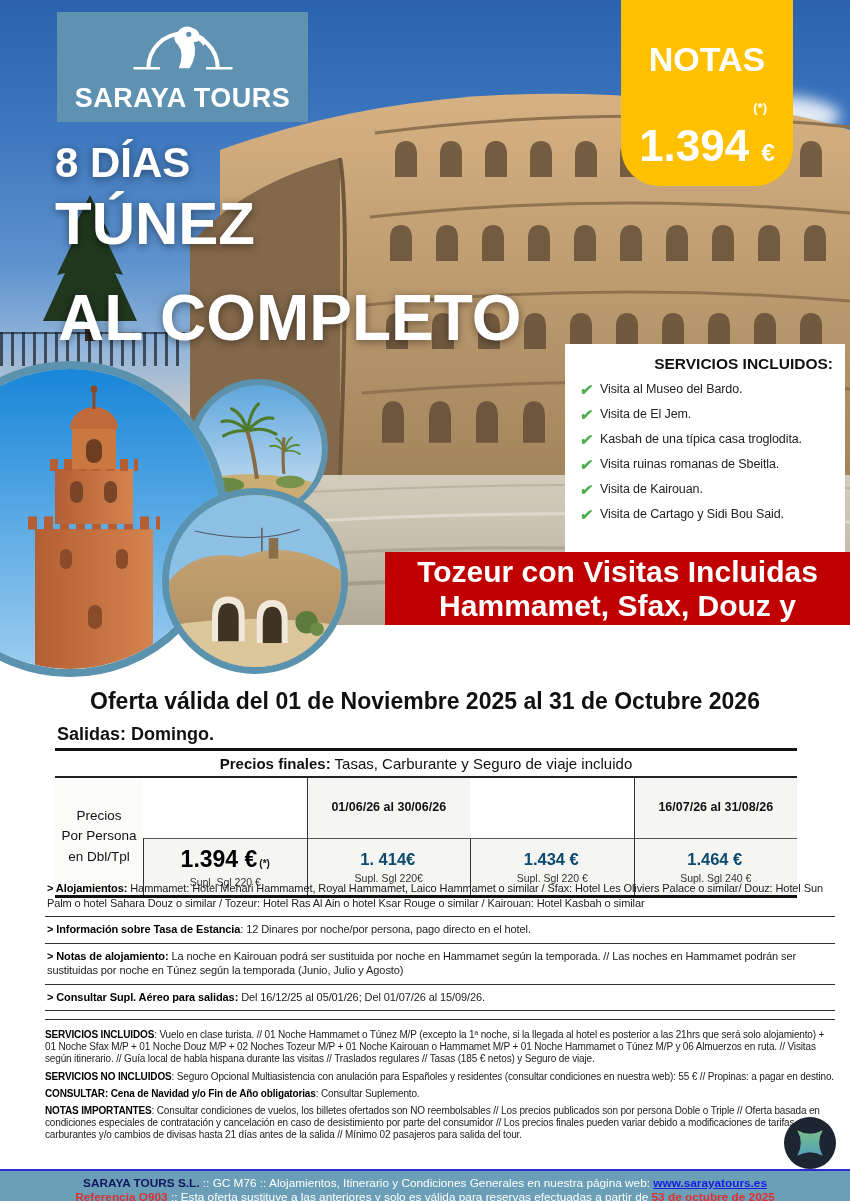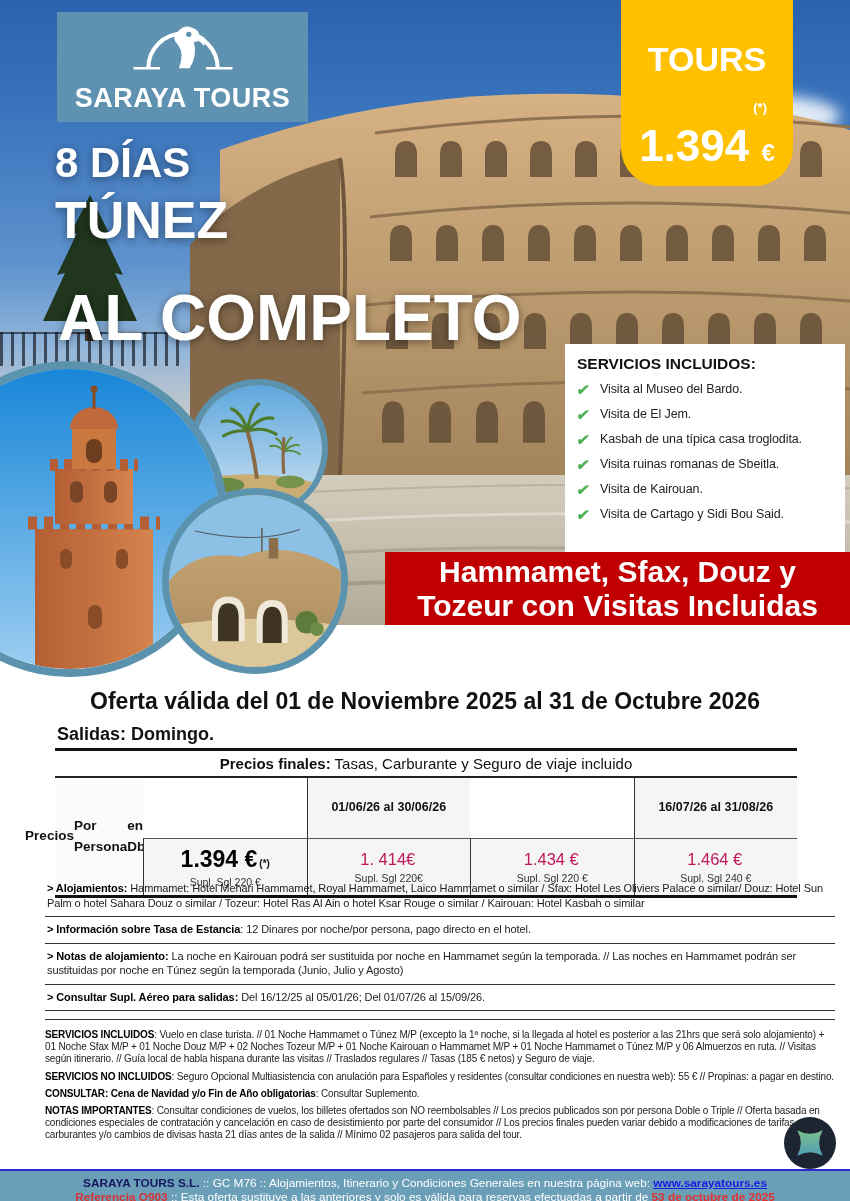--- a/index.html
+++ b/index.html
@@ -21,50 +21,50 @@
   .logo-text{color:#fff;font-weight:700;font-size:27px;letter-spacing:.5px;white-space:nowrap;}
   .promo-box{position:absolute;left:621px;top:0;width:172px;height:186px;background:#FFC000;
              border-radius:0 0 38px 38px;z-index:6;color:#fff;text-align:center;}
   .promo-label{font-weight:700;font-size:34px;margin-top:40px;}
   .promo-ast{position:absolute;right:26px;top:100px;font-size:13px;font-weight:700;}
   .promo-price{position:absolute;left:0;right:0;bottom:18px;font-weight:700;font-size:44px;line-height:1;}
   .promo-price .cur{font-size:24px;font-weight:700;}
   .hero-title{position:absolute;left:55px;color:#fff;font-weight:700;z-index:5;
               text-shadow:0 2px 8px rgba(0,0,0,.45);line-height:1;white-space:nowrap;}
   .t1{top:142px;font-size:42px;}
-  .t2{top:194px;font-size:52px;}
+  .t2{top:194px;font-size:60px;}
   .t3{top:286px;font-size:64px;left:58px;}
   .services-box{position:absolute;left:565px;top:344px;width:280px;height:218px;background:#fff;z-index:4;
-                box-sizing:border-box;padding:11px 12px;}
+                box-sizing:border-box;padding:11px 12px;text-align:right;}
   .services-title{font-weight:700;font-size:15.5px;color:#111;margin-bottom:9px;}
   .service-item{display:flex;align-items:flex-start;gap:7px;margin-bottom:10px;font-size:12.5px;color:#222;letter-spacing:-.1px;}
   .check{color:#4CAF50;font-size:15px;font-weight:700;line-height:1;transform:skewX(-10deg);flex:0 0 16px;}
   .banner{position:absolute;left:385px;top:552px;width:465px;height:73px;background:#C00000;z-index:4;
           display:flex;flex-direction:column;align-items:center;justify-content:center;
           color:#fff;font-weight:700;font-size:30px;line-height:1.12;white-space:nowrap;}
   
   .circle{position:absolute;border-radius:50%;box-sizing:border-box;overflow:hidden;}
   .circle svg{display:block;width:100%;height:100%;}
   .c-palm{left:189px;top:379px;width:139px;height:139px;border:6px solid #5B93AE;z-index:4;}
   .c-mosque{left:-88px;top:361px;width:316px;height:316px;border:8px solid #5B93AE;z-index:5;}
   .c-cave{left:162px;top:488px;width:186px;height:186px;border:7px solid #5B93AE;z-index:6;}
   
   .offer-heading{position:absolute;left:0;top:688px;width:850px;text-align:center;
                  font-size:23px;font-weight:700;color:#111;}
   .salidas{position:absolute;left:57px;top:724px;font-size:18px;font-weight:700;color:#111;}
   .price-table{position:absolute;left:55px;top:748px;width:742px;font-size:15px;color:#111;}
   .pt-caption{border-top:3px solid #111;border-bottom:2px solid #222;text-align:center;padding:4px 0;}
   .pt-grid{display:grid;grid-template-columns:88px repeat(4,1fr);border-bottom:3px solid #111;}
-  .pt-label{grid-row:1/3;display:flex;flex-direction:row;align-items:center;justify-content:center;
-            font-weight:700;font-size:13.5px;line-height:1.5;background:#fbfbfa;}
+  .pt-label{grid-row:1/3;display:flex;flex-direction:column;align-items:center;justify-content:center;
+            font-weight:400;font-size:13.5px;line-height:1.5;background:#fbfbfa;}
   .pt-cell{border-left:1.5px solid #333;background:#f5f5f3;display:flex;flex-direction:column;
            align-items:center;justify-content:center;text-align:center;}
   .pt-dates{height:60px;font-weight:700;font-size:12.5px;line-height:1.55;}
   .pt-price{height:56px;border-top:1px solid #555;}
-  .pt-price .val{font-size:16.5px;font-weight:400;color:#be185d;}
+  .pt-price .val{font-size:16.5px;font-weight:700;color:#0c4a6e;}
   .pt-price .val.hl{font-size:23px;font-weight:700;color:#000;}
   .pt-price .ast{font-size:10px;font-weight:700;margin-left:2px;}
   .pt-price .supl{font-size:10.5px;color:#333;margin-top:3px;}
   .lower{position:absolute;left:45px;top:876px;width:790px;}
   .note{border-bottom:1.6px solid #333;padding:5px 2px 6px;font-size:11px;line-height:1.32;color:#222;letter-spacing:-.1px;}
   .note:first-child{border-top:0;}
   .note b{color:#000;}
   .extra-rule{border-bottom:1.6px solid #333;height:8px;margin-bottom:9px;}
   .fine p{margin:0 0 5px;font-size:10px;line-height:1.22;letter-spacing:-.15px;color:#222;}
   .fine b{color:#000;}
@@ -174,21 +174,21 @@
         <path d="M18,62 A42,42 0 0 1 102,62" fill="none" stroke="#fff" stroke-width="5"></path>
         <path d="M0,62 H32 M88,62 H120" stroke="#fff" stroke-width="3"></path>
         <path d="M52,20 Q60,8 71,13 Q81,16 80,26 Q79,31 73,30 Q78,46 68,62 L55,62 Q62,44 54,34 Q46,26 52,20 Z" fill="#fff"></path>
         <path d="M78,21 Q92,25 85,35 Q81,29 75,28 Z" fill="#fff"></path>
         <circle cx="67" cy="21" r="3.2" fill="#5F92B0"></circle>
       </svg>
       <div class="logo-text">SARAYA TOURS</div>
     </div>
 
     <div class="promo-box">
-      <div class="promo-label">TOURS</div>
+      <div class="promo-label">NOTAS</div>
       <div class="promo-ast">(*)</div>
       <div class="promo-price">
         <span>1.394</span> <span class="cur">€</span>
       </div>
     </div>
 
     <div class="hero-title t1">8 DÍAS</div>
     <div class="hero-title t2">TÚNEZ</div>
     <div class="hero-title t3">AL COMPLETO</div>
 
@@ -214,22 +214,22 @@
           <span class="check">✔</span>
           <span>Visita de Kairouan.</span>
         </div>
       <div class="service-item">
           <span class="check">✔</span>
           <span>Visita de Cartago y Sidi Bou Said.</span>
         </div>
     </div>
 
     <div class="banner">
+      <div>Tozeur con Visitas Incluidas</div>
       <div>Hammamet, Sfax, Douz y</div>
-      <div>Tozeur con Visitas Incluidas</div>
     </div>
   </div>
 
   <div class="circle c-palm">
     <svg viewBox="0 0 160 160">
       <defs>
           <linearGradient id="pskyg" x1="0" y1="0" x2="0" y2="1">
             <stop offset="0" stop-color="#5fa7dd"></stop>
             <stop offset="1" stop-color="#cfe3f2"></stop>
           </linearGradient>

